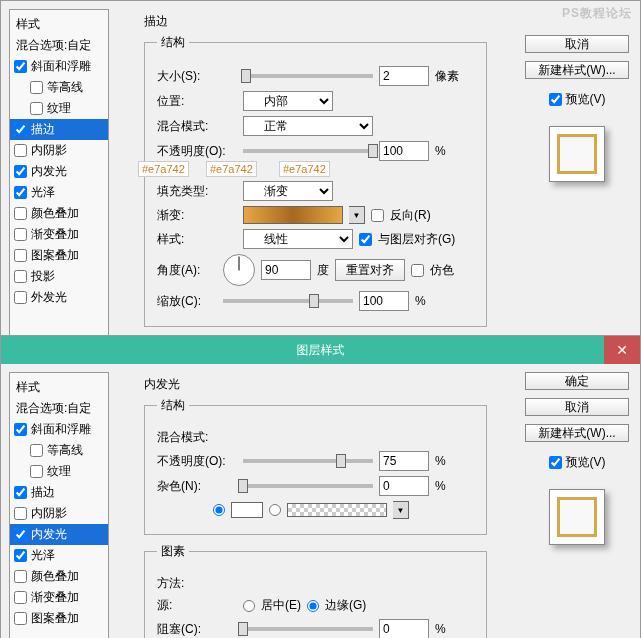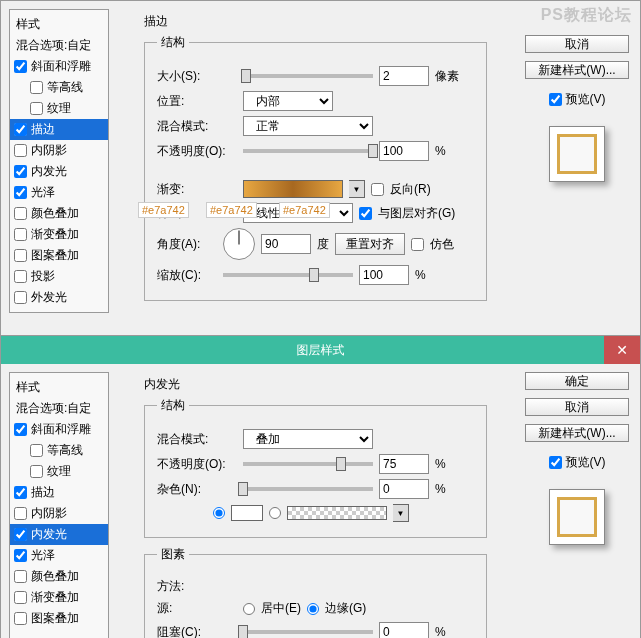--- a/index.html
+++ b/index.html
@@ -1,49 +1,49 @@
 <!DOCTYPE html>
 <html><head>
 <meta charset="utf-8">
 <style>
 * { box-sizing: border-box; margin: 0; padding: 0; font-family: "Microsoft YaHei", Arial, sans-serif; font-size: 12px; }
 body { background: #f0f0f0; width: 641px; }
 .dialog { background: #f0f0f0; border: 1px solid #999; position: relative; }
 .dialog-top { height: 335px; border-bottom: none; }
 .titlebar { background: #3bbca0; color: #fff; height: 28px; display: flex; align-items: center; justify-content: center; position: relative; }
 .titlebar .close { position: absolute; right: 0; top: 0; width: 36px; height: 28px; background: #c75050; color: #fff; display: flex; align-items: center; justify-content: center; font-size: 14px; }
-.watermark { position: absolute; top: 4px; right: 8px; color: rgba(180,180,180,0.7); font-size: 16px; font-weight: bold; letter-spacing: 1px; }
+.watermark { position: absolute; top: 4px; right: 8px; color: rgba(180,180,180,0.7); font-size: 12px; font-weight: bold; letter-spacing: 1px; }
 .content { display: flex; padding: 8px; gap: 25px; }
 .styles-panel { width: 100px; border: 1px solid #999; background: #f8f8f8; padding: 4px 0; }
 .styles-panel .header { padding: 2px 6px; font-weight: normal; }
 .styles-panel .blend { padding: 2px 6px; }
 .styles-panel .item { display: flex; align-items: center; padding: 2px 4px; gap: 4px; }
 .styles-panel .item.selected { background: #1a6fd8; color: #fff; }
 .styles-panel .item.indent { padding-left: 20px; }
 .styles-panel input[type=checkbox] { width: 13px; height: 13px; }
 .main-panel { flex: 1; padding: 4px 10px; }
 .section-title { font-size: 12px; margin-bottom: 4px; }
 fieldset { border: 1px solid #aaa; padding: 10px 12px; margin-bottom: 8px; }
 fieldset legend { padding: 0 4px; }
 .row { display: flex; align-items: center; margin: 5px 0; gap: 6px; }
 .row label { width: 80px; }
 .row label.short { width: 60px; }
 .slider { flex: 0 0 130px; height: 4px; background: #bbb; position: relative; }
 .slider .thumb { position: absolute; width: 10px; height: 14px; background: #ddd; border: 1px solid #666; top: -5px; transform: translateX(-50%); }
 .num-input { width: 50px; height: 20px; border: 1px solid #888; background: #fff; padding: 1px 3px; text-align: left; }
 .unit { }
-select { height: 20px; border: 1px solid #888; background: #fff; padding: 0 8px; min-width: 90px; }
+select { height: 20px; border: 1px solid #888; background: #fff; padding: 0 16px; min-width: 90px; }
 .right-panel { width: 110px; display: flex; flex-direction: column; gap: 8px; align-items: center; }
 .btn { width: 104px; height: 18px; border: 1px solid #888; background: linear-gradient(#fff,#e8e8e8); cursor: pointer; }
 .preview-check { display: flex; align-items: center; gap: 4px; margin-top: 4px; }
 .preview-swatch { width: 56px; height: 56px; border: 1px solid #888; background: #fff; padding: 4px; margin-top: 10px; box-shadow: 4px 4px 6px rgba(0,0,0,0.3); display: flex; align-items: center; justify-content: center; }
 .preview-swatch .inner { width: 40px; height: 40px; border: 3px solid #d7a84a; background: #f8f8f8; }
 .gradient-bar { width: 100px; height: 18px; background: linear-gradient(to right, #e7a742, #a76820, #e7a742); border: 1px solid #666; }
 .dropdown-arrow { width: 16px; height: 18px; border: 1px solid #666; border-left: none; background: #ddd; display: flex; align-items: center; justify-content: center; font-size: 8px; }
-.color-tag { background: #fff; border: 1px solid #ccc; padding: 1px 3px; color: #d08020; font-size: 11px; position: absolute; margin-top: 41px; }
+.color-tag { background: #fff; border: 1px solid #ccc; padding: 1px 3px; color: #d08020; font-size: 11px; position: absolute; }
 .angle-dial { width: 32px; height: 32px; border: 1px solid #888; border-radius: 50%; background: #fff; position: relative; }
 .angle-dial .hand { position: absolute; width: 14px; height: 1px; background: #000; top: 50%; left: 50%; transform-origin: left; transform: rotate(-90deg); }
 .small-btn { height: 22px; padding: 0 10px; border: 1px solid #888; background: linear-gradient(#fff,#e8e8e8); }
 .radio { width: 12px; height: 12px; }
 .color-swatch-sm { width: 32px; height: 16px; border: 1px solid #666; }
 .checker { width: 100px; height: 14px; border: 1px solid #666; background: repeating-conic-gradient(#ccc 0 25%, #fff 0 50%) 0 0/8px 8px; }
 </style>
 </head>
 <body>
 
@@ -126,20 +126,24 @@
         </div>
         <div class="row">
           <label>不透明度(O):</label>
           <div class="slider">
               <div class="thumb" style="left:100%"></div>
             </div>
           <input class="num-input" value="100" style="">
           <span>%</span>
         </div>
         <div style="height:10px"></div>
+        <div class="row">
+          <label>填充类型:</label>
+          <select><option>渐变</option></select>
+        </div>
         <span class="color-tag" style="top:152px;left:4px">#e7a742</span>
         <span class="color-tag" style="top:152px;left:72px">#e7a742</span>
         <span class="color-tag" style="top:152px;left:145px">#e7a742</span>
         <div class="row" style="margin-top:4px">
           <label>渐变:</label>
           <div class="gradient-bar"></div>
           <div class="dropdown-arrow">▼</div>
           <input type="checkbox" style="">
           <span>反向(R)</span>
         </div>
@@ -236,21 +240,20 @@
             <span>图案叠加</span>
           </div>
         </div>
     </div>
     <div class="main-panel">
       <div class="section-title">内发光</div>
       <fieldset>
         <legend>结构</legend>
         <div class="row">
           <label>混合模式:</label>
-          <select style="min-width:130px"><option>叠加</option></select>
         </div>
         <div class="row">
           <label>不透明度(O):</label>
           <div class="slider">
               <div class="thumb" style="left:75%"></div>
             </div>
           <input class="num-input" value="75" style="">
           <span>%</span>
         </div>
         <div class="row">

